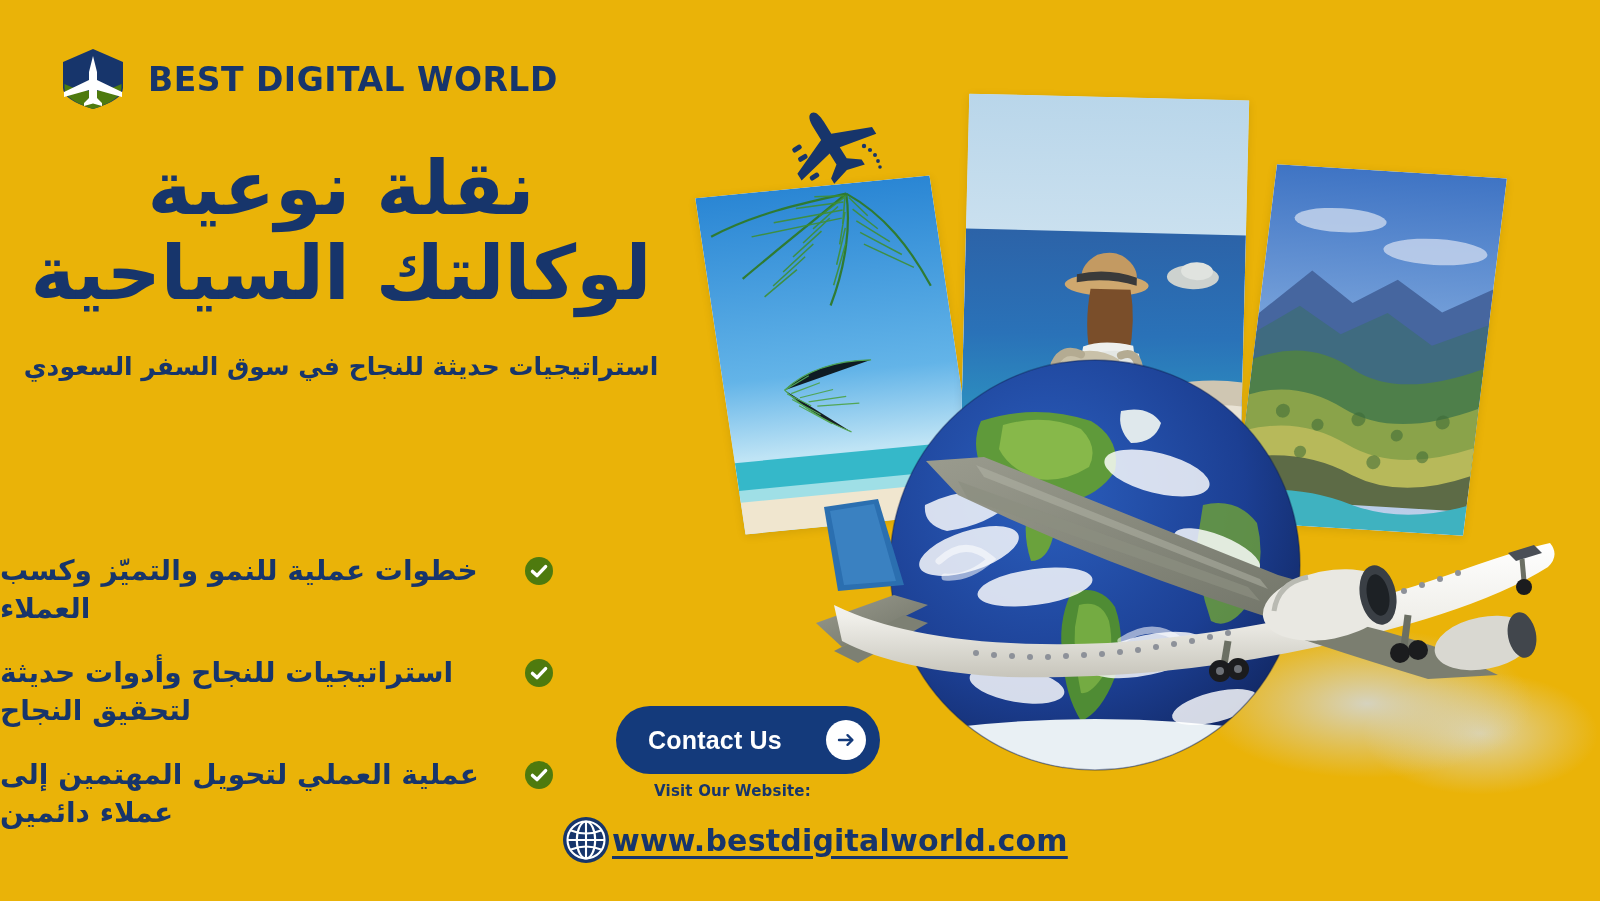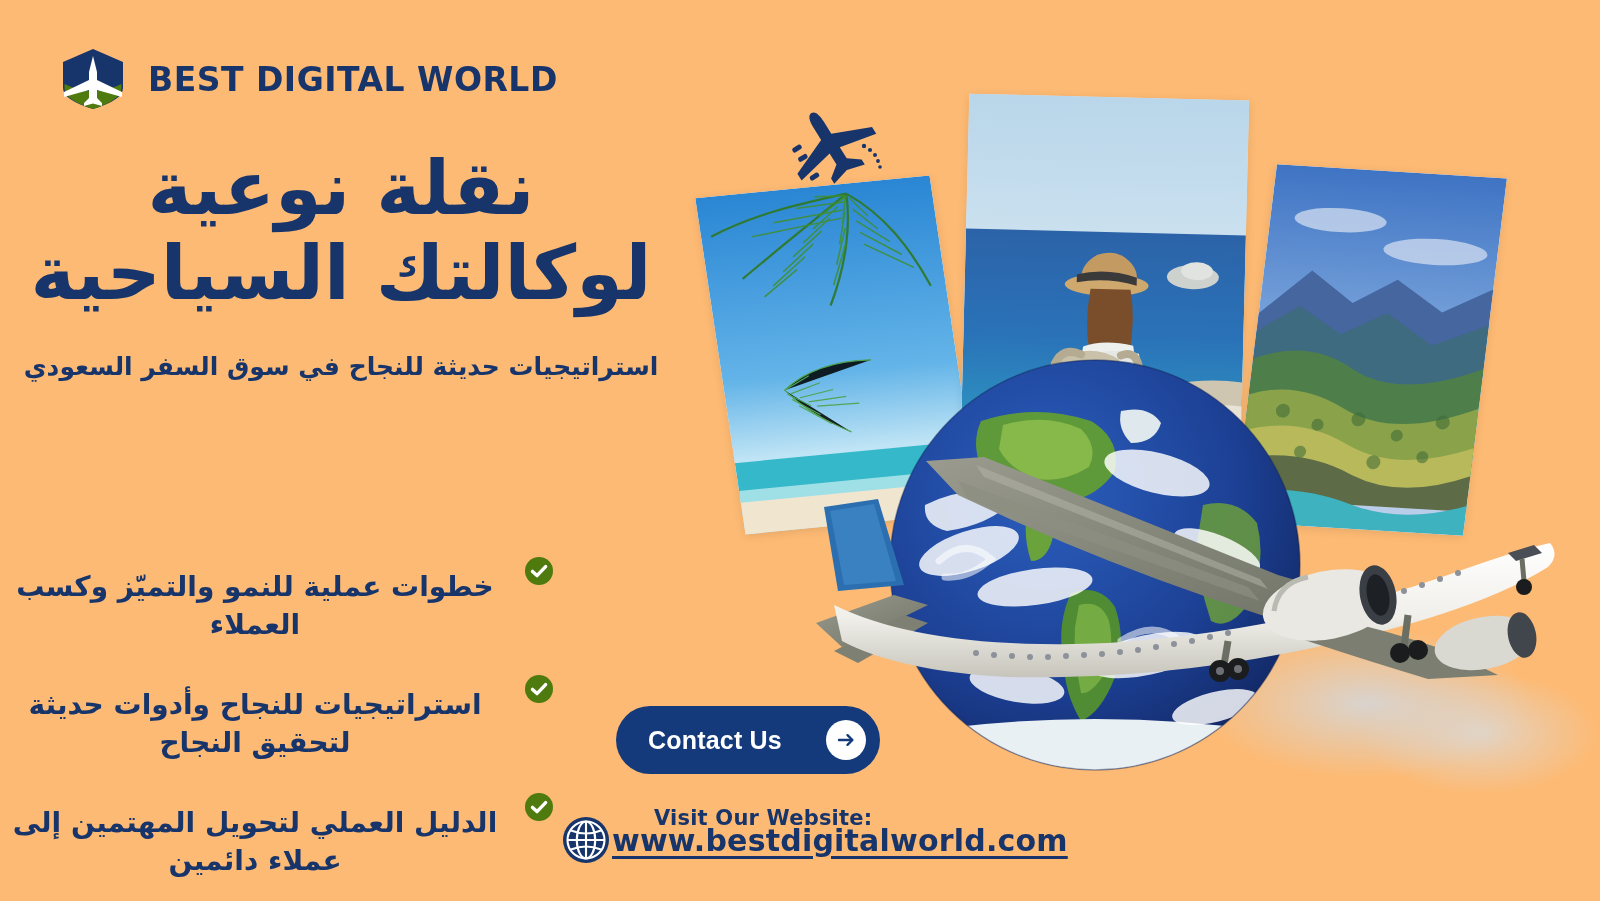--- a/index.html
+++ b/index.html
@@ -5,21 +5,21 @@
   * { box-sizing: border-box; margin: 0; padding: 0; }
   html, body {
     width: 1600px; height: 901px;
     background: #ffffff;
     font-family: "DejaVu Sans", "Liberation Sans", sans-serif;
     overflow: hidden;
   }
   .poster {
     position: relative;
     width: 1600px; height: 901px;
-    background: #fdba74;
+    background: #eab308;
     overflow: hidden;
   }
 
   
   .logo-row {
     position: absolute; left: 60px; top: 48px;
     display: flex; align-items: center; gap: 22px;
   }
   .logo-mark { width: 66px; height: 62px; display: block; }
   .logo-text {
@@ -63,23 +63,22 @@
     display: flex; align-items: flex-start; gap: 14px;
     margin-bottom: 26px;
     padding-right: 6px;
   }
   .check-icon { flex: 0 0 auto; width: 30px; height: 30px; margin-top: 4px; }
   .bullet-text {
     color: #17356b;
     font-weight: bold;
     font-size: 28px;
     line-height: 1.36;
-    text-align: center;
+    text-align: left;
     flex: 1 1 auto;
-    margin-top: 16px;
   }
 
   
   .cta {
     position: absolute; left: 616px; top: 706px;
     display: flex; align-items: center; gap: 44px;
     background: #143a7b;
     border-radius: 40px;
     padding: 14px 14px 14px 32px;
     cursor: pointer;
@@ -91,22 +90,22 @@
     white-space: nowrap; letter-spacing: 0.2px;
   }
   .cta-arrow {
     width: 40px; height: 40px; flex: 0 0 auto;
     background: #ffffff; border-radius: 50%;
     display: flex; align-items: center; justify-content: center;
   }
 
   
   .visit-label {
-    position: absolute; left: 654px; top: 806px;
-    color: #17356b; font-size: 21px; font-weight: bold;
+    position: absolute; left: 654px; top: 782px;
+    color: #17356b; font-size: 15px; font-weight: bold;
     letter-spacing: 0.2px;
   }
   .url-row {
     position: absolute; left: 560px; top: 814px;
     display: flex; align-items: center; 
   }
   .globe-icon { width: 52px; height: 52px; flex: 0 0 auto; }
   .url-text {
     color: #17356b; font-size: 30px; font-weight: bold;
     text-decoration: underline; text-underline-offset: 5px;
@@ -200,21 +199,21 @@
         <path d="M8.5 15.4 L13 19.6 L21.6 10.6" fill="none" stroke="#ffffff" stroke-width="3.4" stroke-linecap="round" stroke-linejoin="round"></path>
       </svg>
       <div class="bullet-text">استراتيجيات للنجاح وأدوات حديثة لتحقيق النجاح</div>
     </div>
 
     <div class="bullet">
       <svg class="check-icon" viewBox="0 0 30 30">
         <circle cx="15" cy="15" r="14" fill="#4e7a0e"></circle>
         <path d="M8.5 15.4 L13 19.6 L21.6 10.6" fill="none" stroke="#ffffff" stroke-width="3.4" stroke-linecap="round" stroke-linejoin="round"></path>
       </svg>
-      <div class="bullet-text">الدليل العملي لتحويل المهتمين إلى عملاء دائمين</div>
+      <div class="bullet-text">عملية العملي لتحويل المهتمين إلى عملاء دائمين</div>
     </div>
 
   </div>
 
   <button class="cta">
     <span class="cta-label">Contact Us</span>
     <span class="cta-arrow">
       <svg width="26" height="26" viewBox="0 0 26 26">
         <path d="M6 13 H19" stroke="#143a7b" stroke-width="2.4" stroke-linecap="round"></path>
         <path d="M14.5 8.2 L19.4 13 L14.5 17.8" fill="none" stroke="#143a7b" stroke-width="2.4" stroke-linecap="round" stroke-linejoin="round"></path>

